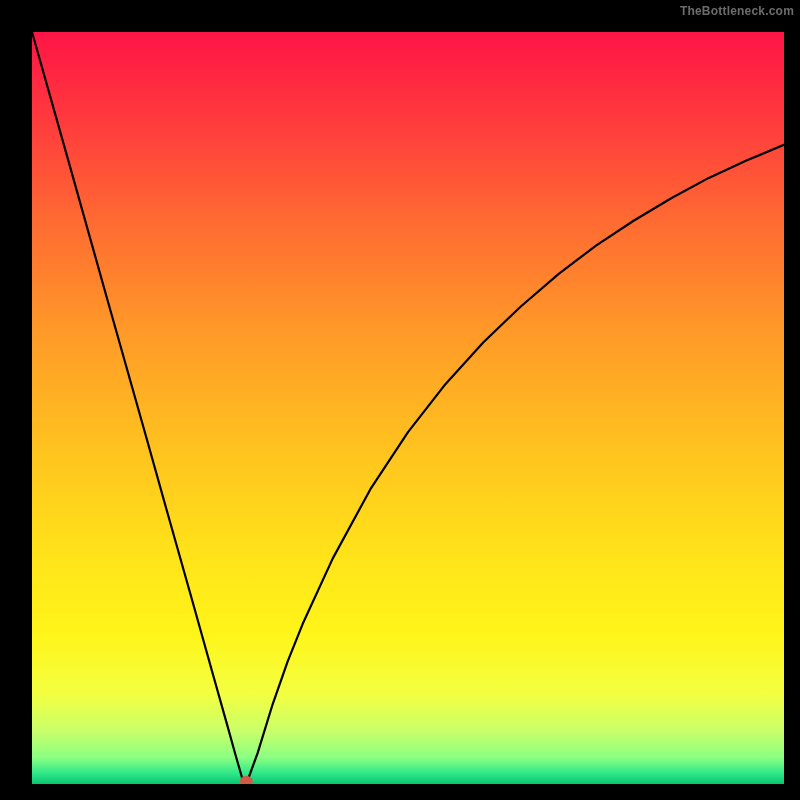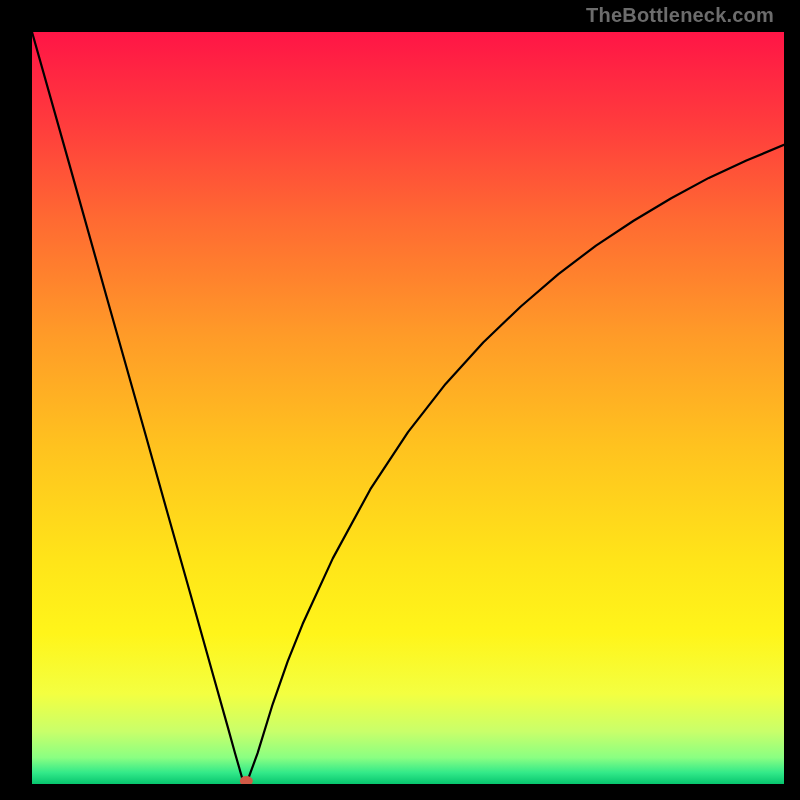--- a/index.html
+++ b/index.html
@@ -25,22 +25,22 @@
     height: 752px;
   }
   .plot-area svg {
     display: block;
     width: 100%;
     height: 100%;
   }
   .watermark {
     position: absolute;
     top: 4px;
-    right: 26px;
-    font-size: 20px;
+    right: 6px;
+    font-size: 12px;
     font-weight: 600;
     color: #6c6c6c;
     letter-spacing: 0.2px;
     user-select: none;
   }
 </style>
 </head>
 <body>
 
 <div class="frame">

